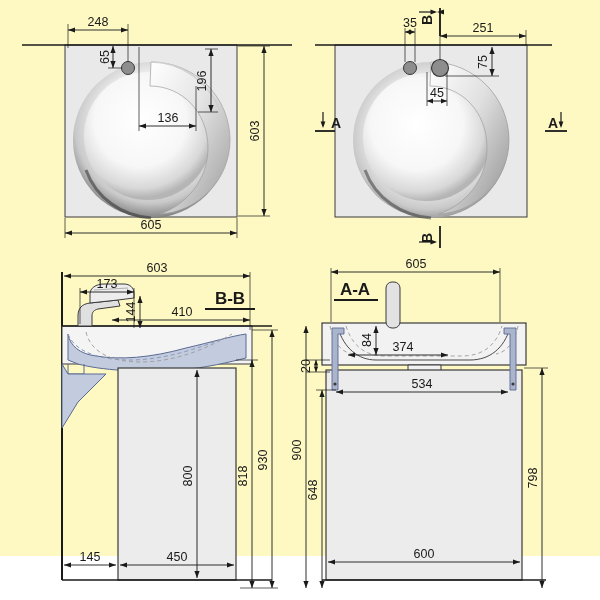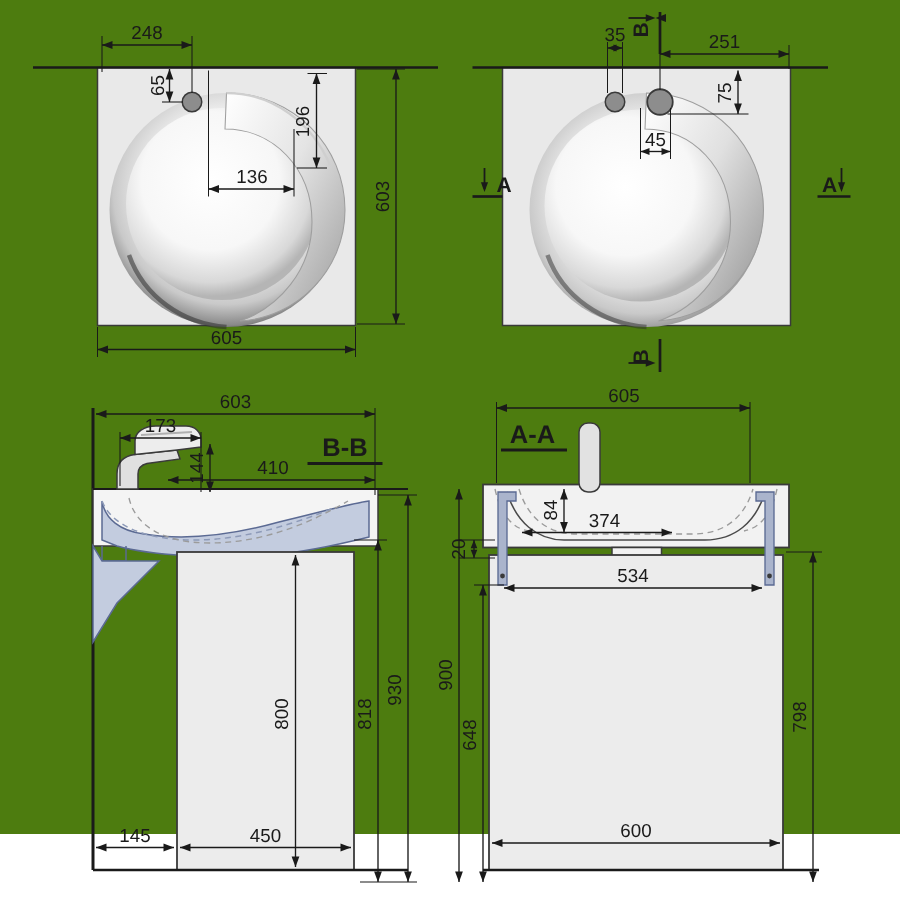--- a/index.html
+++ b/index.html
@@ -1,18 +1,18 @@
 <!DOCTYPE html>
 <html><head>
 <meta charset="utf-8">
 <style>
   html,body{margin:0;padding:0;background:#ffffff;}
   body{width:600px;height:600px;overflow:hidden;
        font-family:"Liberation Sans", sans-serif;}
-  #sheet{position:relative;width:600px;height:556px;background:#4d7c0f;}
+  #sheet{position:relative;width:600px;height:556px;background:#fef9c3;}
   .view{position:absolute;}
   svg{display:block;overflow:visible;}
   text{font-family:"Liberation Sans", sans-serif;fill:#1a1a1a;}
   .dim{font-size:12.5px;}
   .sect{font-size:17px;font-weight:bold;}
   .mark{font-size:14px;font-weight:bold;}
 </style>
 </head>
 <body>
 

